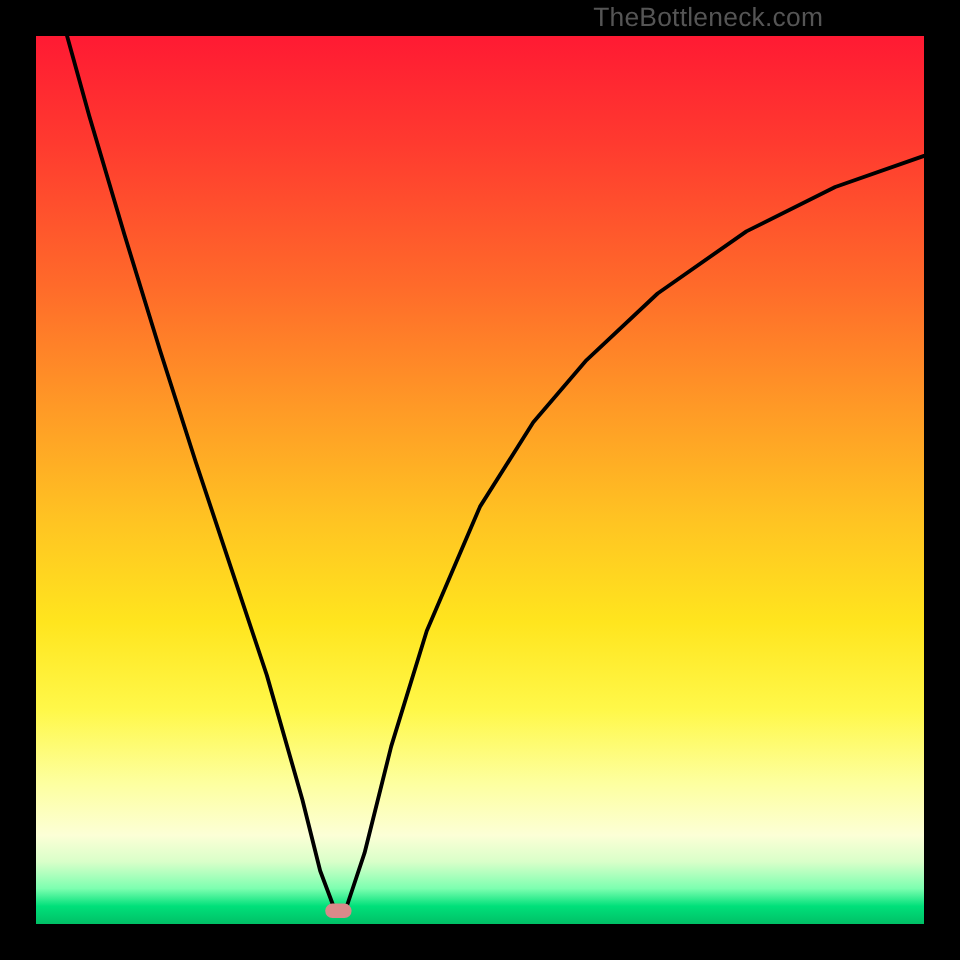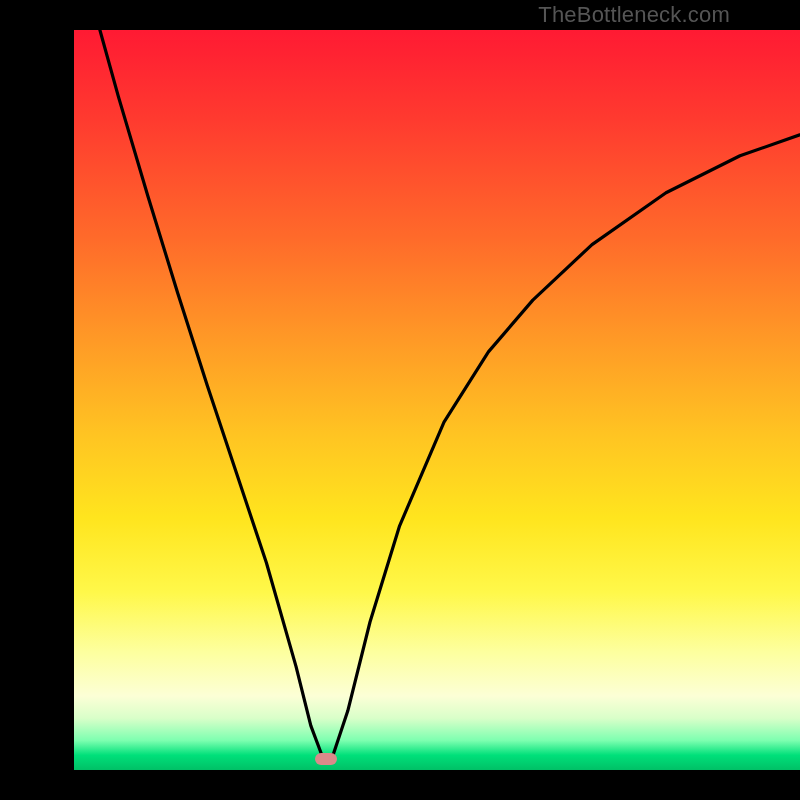--- a/index.html
+++ b/index.html
@@ -9,21 +9,20 @@
     height: 800px;
     background: #000000;
     font-family: Arial, Helvetica, sans-serif;
     overflow: hidden;
   }
   .frame {
     position: relative;
     width: 696px;
     height: 800px;
     background: #000000;
-    margin-left: 44px;
   }
   .watermark {
     position: absolute;
     top: 2px;
     right: 10px;
     color: #555555;
     font-size: 22px;
     font-weight: 500;
     letter-spacing: 0.2px;
     z-index: 10;

